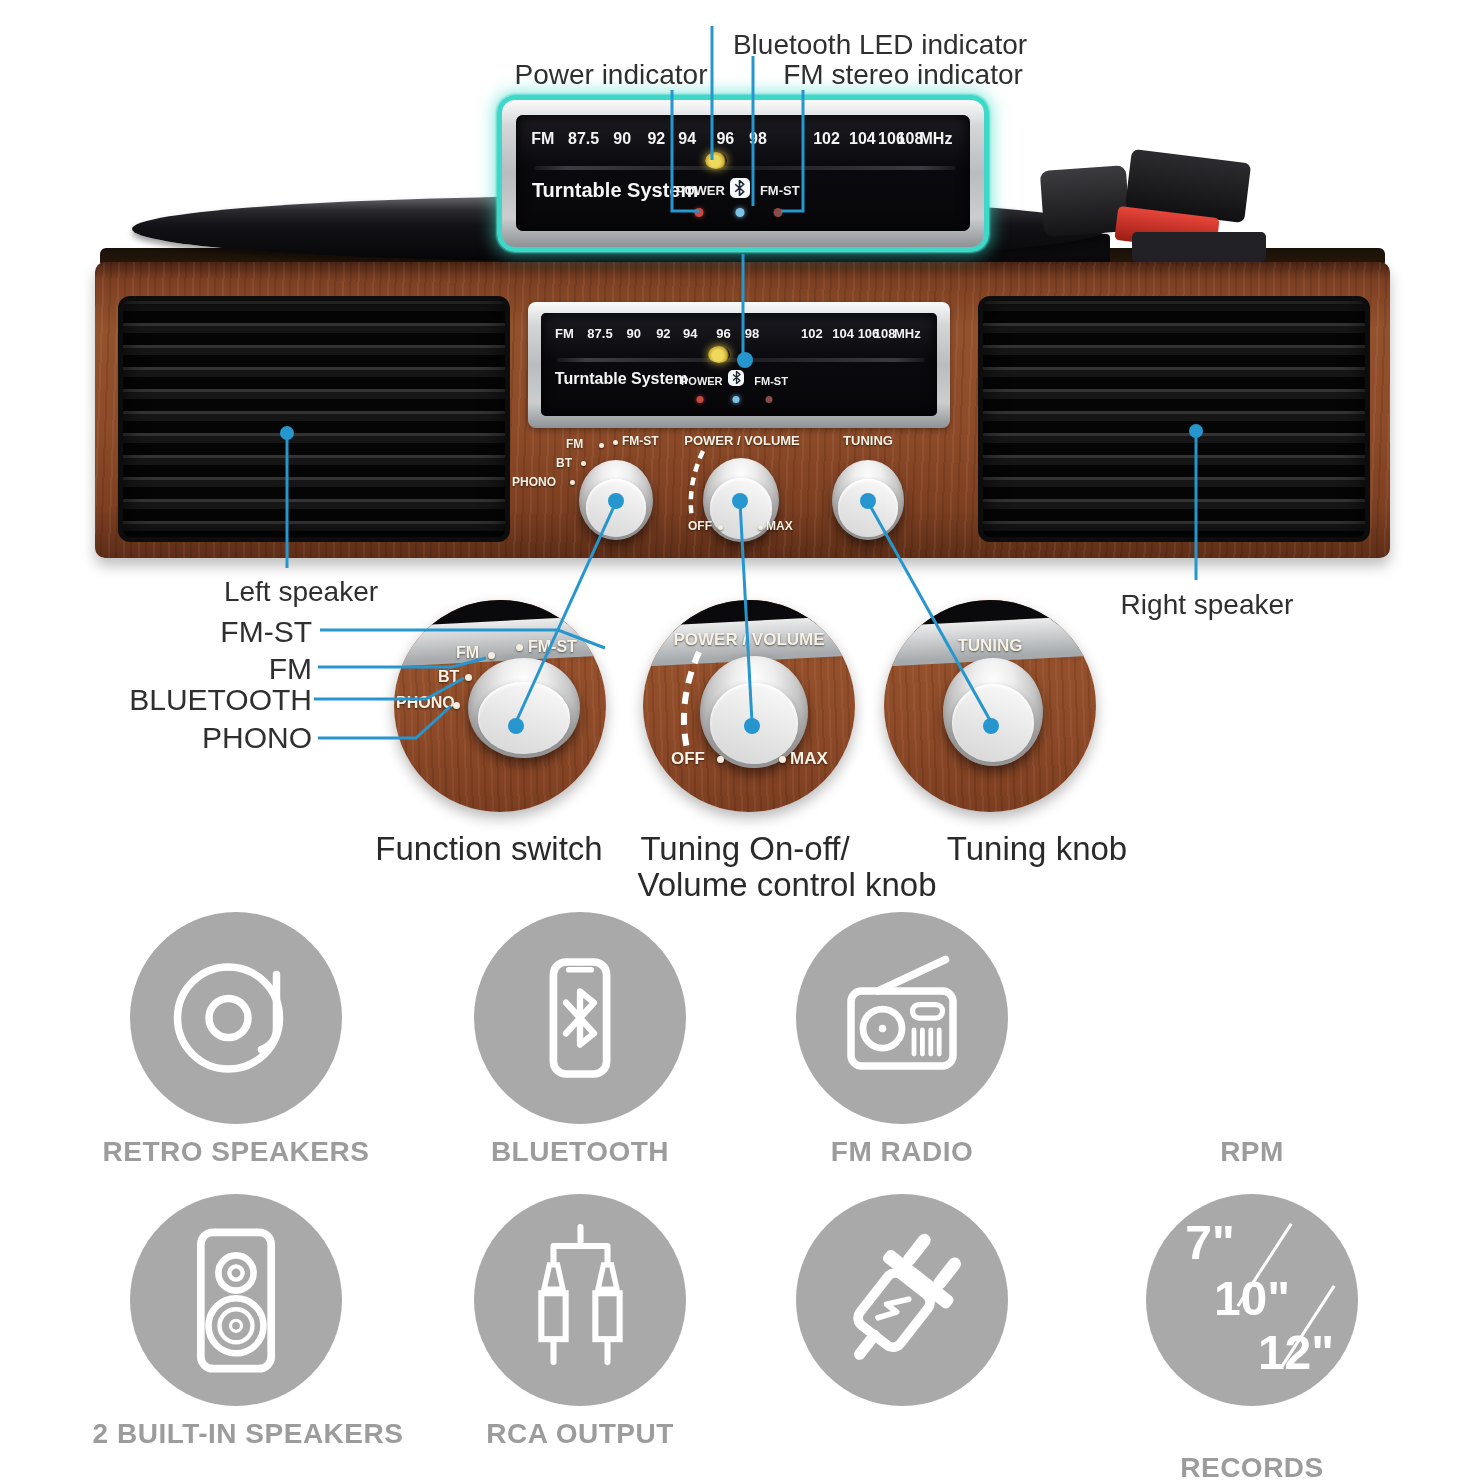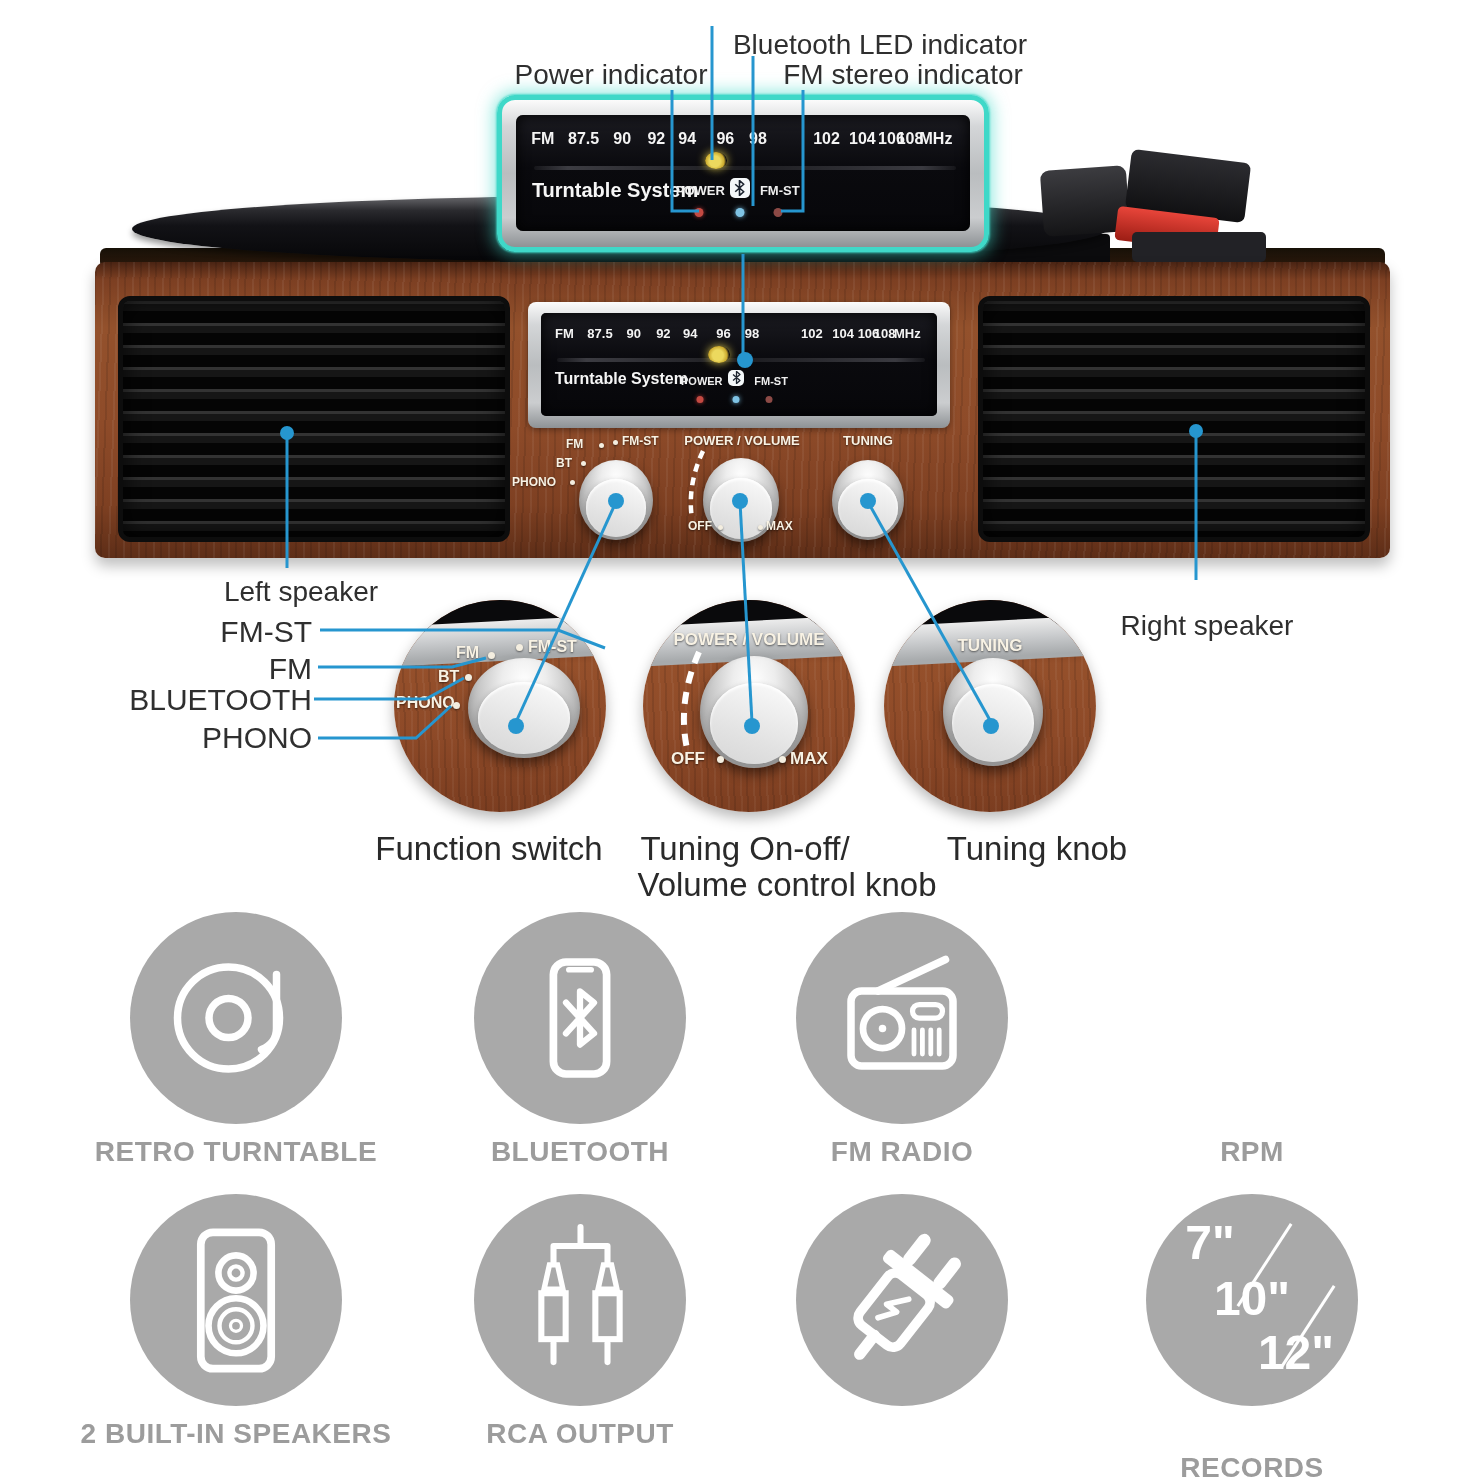--- a/index.html
+++ b/index.html
@@ -264,21 +264,21 @@
       <path d="M 703,451 Q 687,485 692,519" stroke-width="4.5" stroke-dasharray="8 6"></path>
       <path d="M 699,652 Q 676,704 688,753" stroke-width="6" stroke-dasharray="12 9"></path>
     </g>
   </svg>
 
   <div class="callout" style="left:880px;top:29px;">Bluetooth LED indicator</div>
   <div class="callout" style="left:611px;top:59px;">Power indicator</div>
   <div class="callout" style="left:903px;top:59px;">FM stereo indicator</div>
 
   <div class="callout" style="left:301px;top:576px;">Left speaker</div>
-  <div class="callout" style="left:1207px;top:610px;">Right speaker</div>
+  <div class="callout" style="left:1207px;top:589px;">Right speaker</div>
 
   <div class="side-label" style="left:112px;top:615px;">FM-ST</div>
   <div class="side-label" style="left:112px;top:652px;">FM</div>
   <div class="side-label" style="left:112px;top:683px;">BLUETOOTH</div>
   <div class="side-label" style="left:112px;top:721px;">PHONO</div>
 
   <div class="caption" style="left:489px;top:830px;">Function switch</div>
   <div class="caption" style="left:745px;top:830px;">Tuning On-off/</div>
   <div class="caption" style="left:787px;top:866px;">Volume control knob</div>
   <div class="caption" style="left:1037px;top:830px;">Tuning knob</div>
@@ -300,21 +300,21 @@
   <div class="feat" style="left:796px;top:912px;">
     <svg class="icon" width="150" height="150" viewBox="0 0 100 100" fill="none" stroke="#fff" stroke-linecap="round">
       <path d="M34 32 L79 11" stroke-width="5"></path>
       <rect x="16" y="32" width="68" height="50" rx="7" stroke-width="5"></rect>
       <circle cx="37" cy="57" r="13" stroke-width="4.5"></circle>
       <circle cx="37" cy="57" r="2.5" fill="#fff" stroke="none"></circle>
       <rect x="57" y="41" width="20" height="9" rx="4.5" stroke-width="3.5"></rect>
       <path d="M58 58 v16 M63.6 58 v16 M69.2 58 v16 M74.8 58 v16" stroke-width="3.2"></path>
     </svg>
   </div>
-  <div class="feat-label" style="left:56px;top:1136px;width:360px;">RETRO TURNTABLE</div>
+  <div class="feat-label" style="left:56px;top:1136px;width:360px;">RETRO SPEAKERS</div>
   <div class="feat-label" style="left:400px;top:1136px;width:360px;">BLUETOOTH</div>
   <div class="feat-label" style="left:1072px;top:1136px;width:360px;">RPM</div>
   <div class="feat-label" style="left:722px;top:1136px;width:360px;">FM RADIO</div>
 
   <div class="feat" style="left:130px;top:1194px;">
     <svg class="icon" width="110" height="155" viewBox="0 0 100 140" fill="none" stroke="#fff">
       <rect x="18" y="8" width="64" height="124" rx="11" stroke-width="7"></rect>
       <circle cx="50" cy="45" r="16" stroke-width="6"></circle>
       <circle cx="50" cy="45" r="6" stroke-width="4"></circle>
       <circle cx="50" cy="93" r="25" stroke-width="6"></circle>
@@ -344,17 +344,17 @@
       </g>
     </svg>
   </div>
   <div class="feat" style="left:1146px;top:1194px;">
     <span class="feat-num small" style="left:64px;top:48px;">7"</span>
     <span class="feat-num small" style="left:106px;top:104px;">10"</span>
     <span class="feat-num small" style="left:150px;top:158px;">12"</span>
     <div class="slash" style="left:117px;top:22px;"></div>
     <div class="slash" style="left:160px;top:84px;"></div>
   </div>
-  <div class="feat-label" style="left:56px;top:1418px;width:360px;text-align:center;">2 BUILT-IN SPEAKERS</div>
+  <div class="feat-label" style="left:68px;top:1418px;width:360px;text-align:center;">2 BUILT-IN SPEAKERS</div>
   <div class="feat-label" style="left:400px;top:1418px;width:360px;">RCA OUTPUT</div>
   <div class="feat-label" style="left:1072px;top:1452px;width:360px;">RECORDS</div>
 
 </div>
 
 </body></html>

